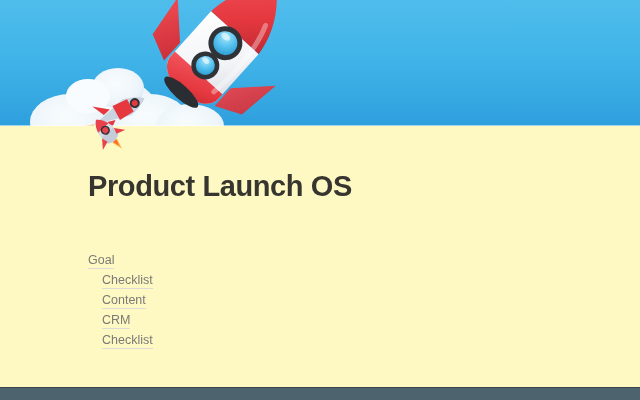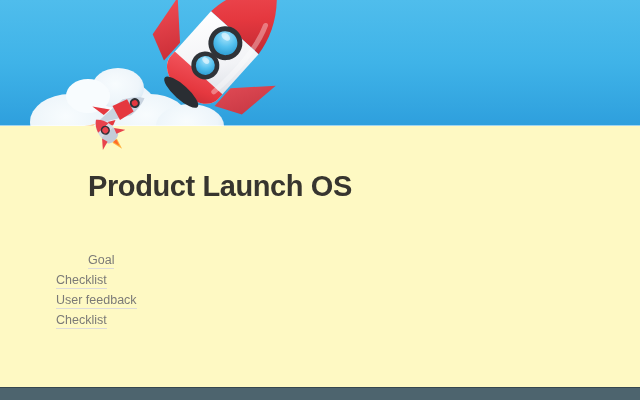--- a/index.html
+++ b/index.html
@@ -41,21 +41,21 @@
     color:#37352f; white-space:nowrap;
   }
 
   
   .toc { position:absolute; left:0; top:91px; width:544px;margin-top:32px; }
   .toc-row {
     height:20px; line-height:20px;
     padding-left:88px;
     white-space:nowrap;
   }
-  .toc-row.lvl-1 { padding-left:56px; }
+  .toc-row.lvl-1 { padding-left:102px; }
   .toc-link {
     display:inline-block;
     font-size:12.5px;
     color:#7b7a77;
     text-decoration:none;
     border-bottom:1px solid #dcdbd8;
     line-height:16px;
     cursor:pointer;
   }
 
@@ -183,26 +183,29 @@
 
       <div class="toc-row lvl-0">
         <a class="toc-link">Goal</a>
       </div>
 
 
       <div class="toc-row lvl-1">
         <a class="toc-link">Checklist</a>
       </div>
 
-
-
-
-      <div class="toc-row lvl-1">
-        <a class="toc-link">User feedback</a>
-      </div>
+      <div class="toc-row lvl-1">
+        <a class="toc-link">Content</a>
+      </div>
+
+
+      <div class="toc-row lvl-1">
+        <a class="toc-link">CRM</a>
+      </div>
+
 
 
       <div class="toc-row lvl-1">
         <a class="toc-link">Checklist</a>
       </div>
 
     </div>
   </div>
 
   <div class="chrome-bar"></div>

